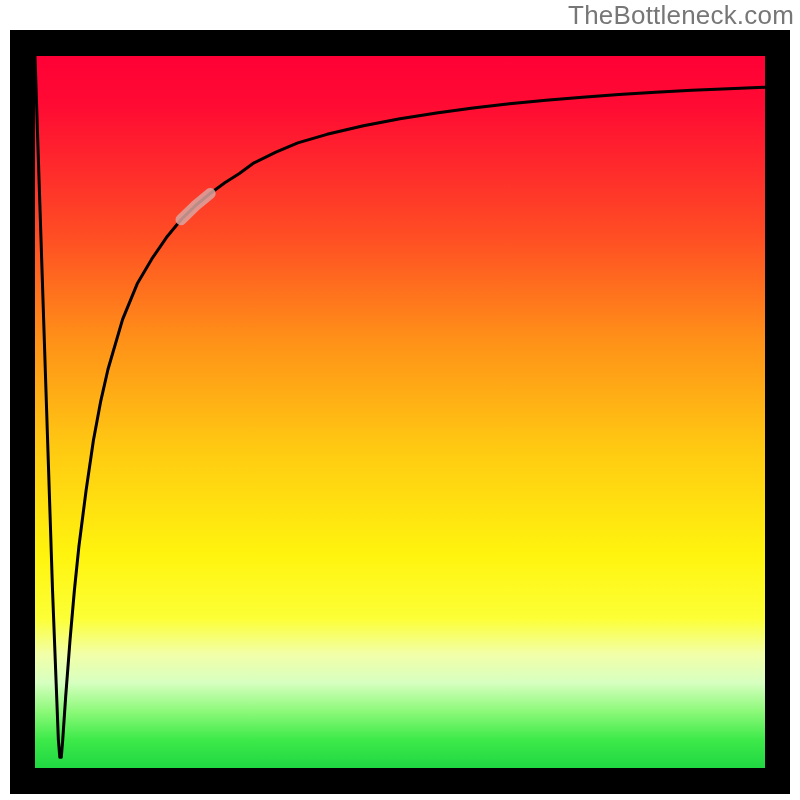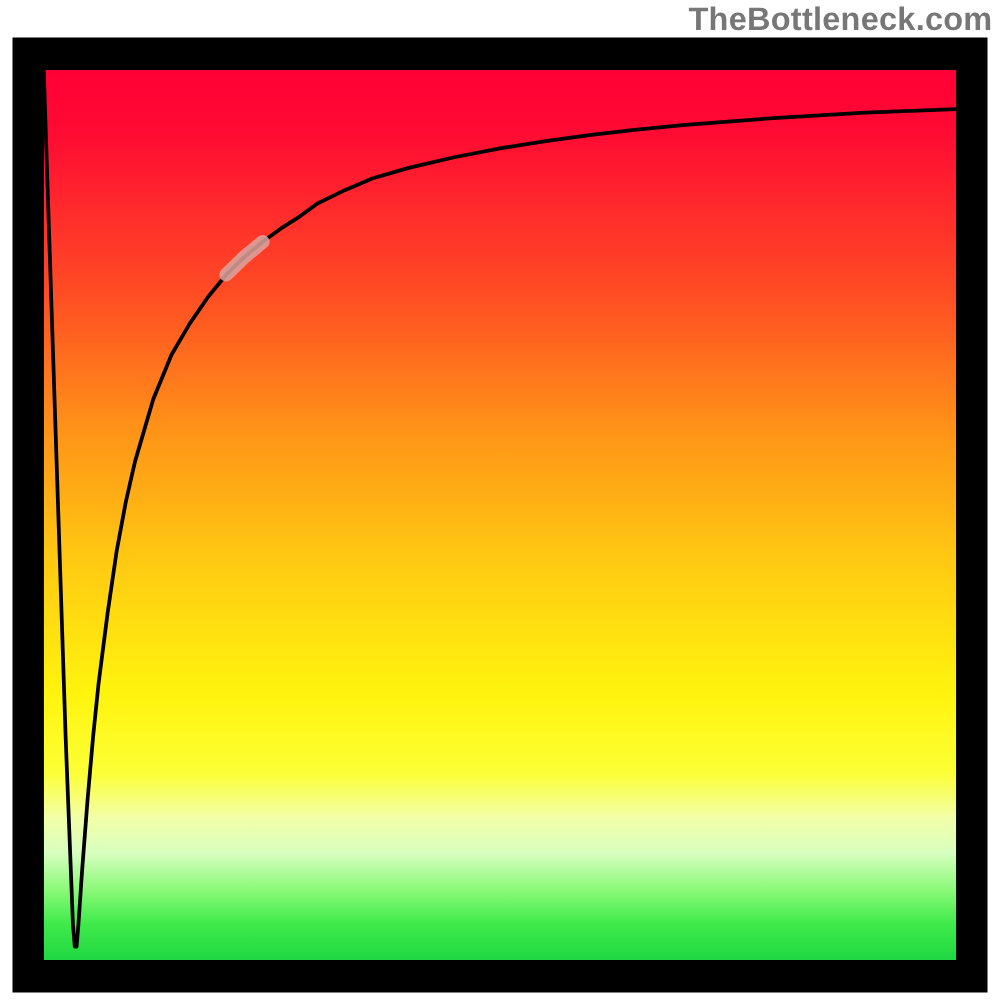--- a/index.html
+++ b/index.html
@@ -15,21 +15,21 @@
     position: relative;
     width: 800px;
     height: 800px;
   }
   .watermark {
     position: absolute;
     top: 0;
     right: 6px;
     color: #777777;
     font-size: 26px;
-    font-weight: 700;
+    font-weight: 400;
     letter-spacing: 0.2px;
     pointer-events: none;
     z-index: 3;
   }
   .plot-outer {
     position: absolute;
     left: 10px;
     top: 30px;
     width: 780px;
     height: 764px;

